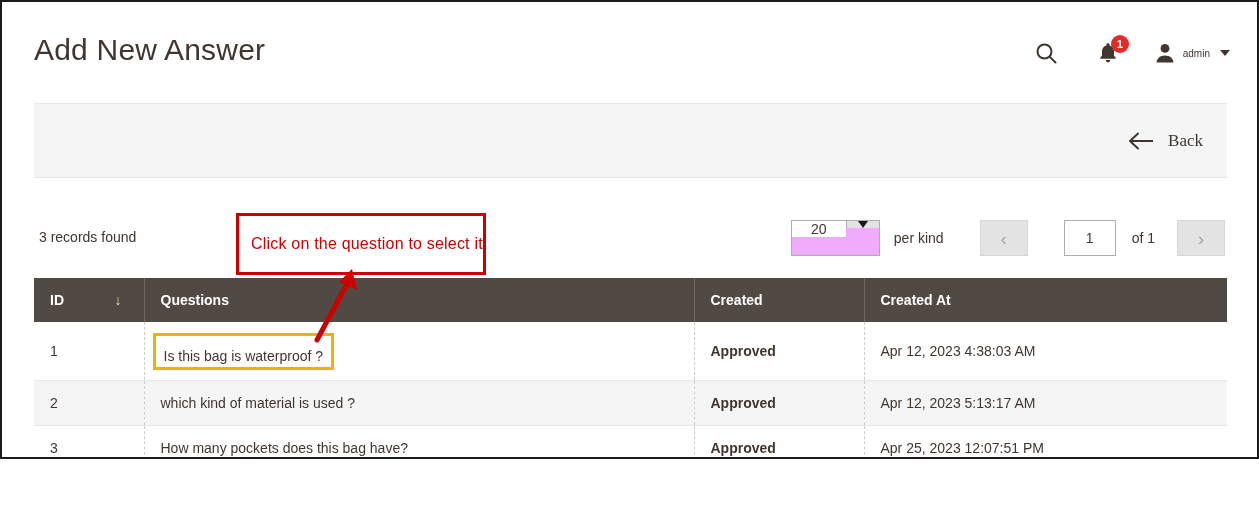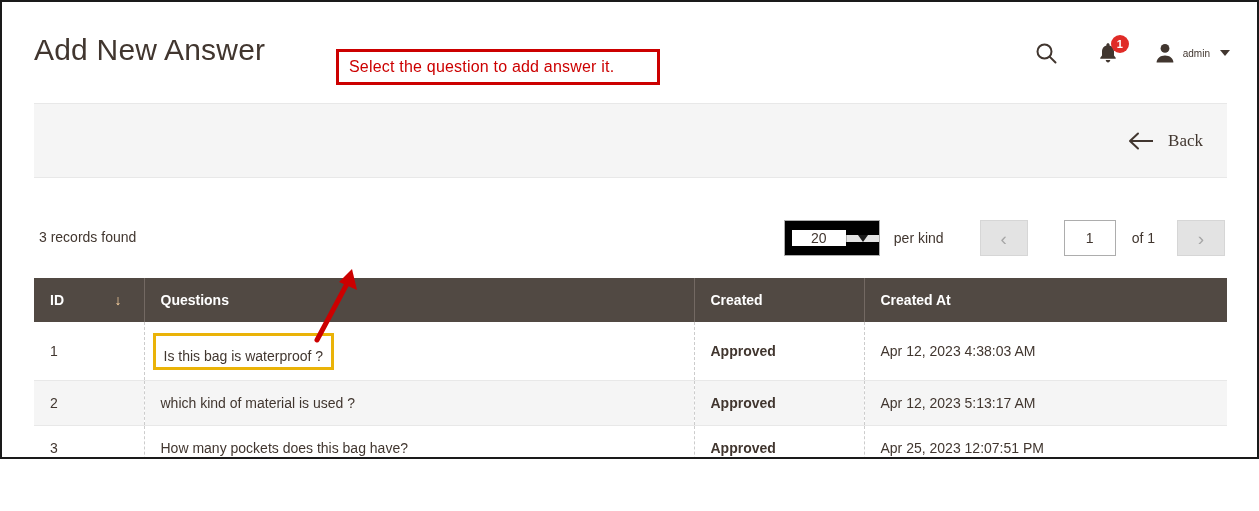--- a/index.html
+++ b/index.html
@@ -153,27 +153,26 @@
   .pager {
     position: absolute;
     right: 2px;
     top: 10px;
     display: flex;
     align-items: center;
     height: 40px;
   }
   .limiter {
     display: flex;
-    align-items: center;
+    align-items: flex-start;
     height: 36px;
     border: 1px solid #adadad;
-    background: #000000;
+    background: #f0abfc;
     box-sizing: border-box;
     cursor: pointer;
-    padding-left: 7px;
   }
   .limiter-value {
     width: 54px;
     display: flex;
     align-items: center;
     justify-content: center;
     font-size: 14px;
     color: #41362f;
     background: #ffffff;
   }
@@ -448,23 +447,23 @@
         <td class="col-id">3</td>
         <td class="col-q">
           <span class="q-cell-text">How many pockets does this bag have?</span>
         </td>
         <td class="col-st">Approved</td>
         <td>Apr 25, 2023 12:07:51 PM</td>
       </tr>
     </tbody>
   </table>
 
-  <div class="annot annot-1">
-    <span>Select the question to add answer it.</span>
+
+  <div class="annot annot-2">
+    <span>Click on the question to select it</span>
   </div>
-
 
   <svg class="arrow-svg" viewBox="0 0 90 80">
     <line x1="20" y1="76" x2="52" y2="16" stroke="#cc0000" stroke-width="5" stroke-linecap="round"></line>
     <polygon points="55,5 60,26 42,18" fill="#cc0000"></polygon>
   </svg>
 
 </div>
 
 </body></html>

